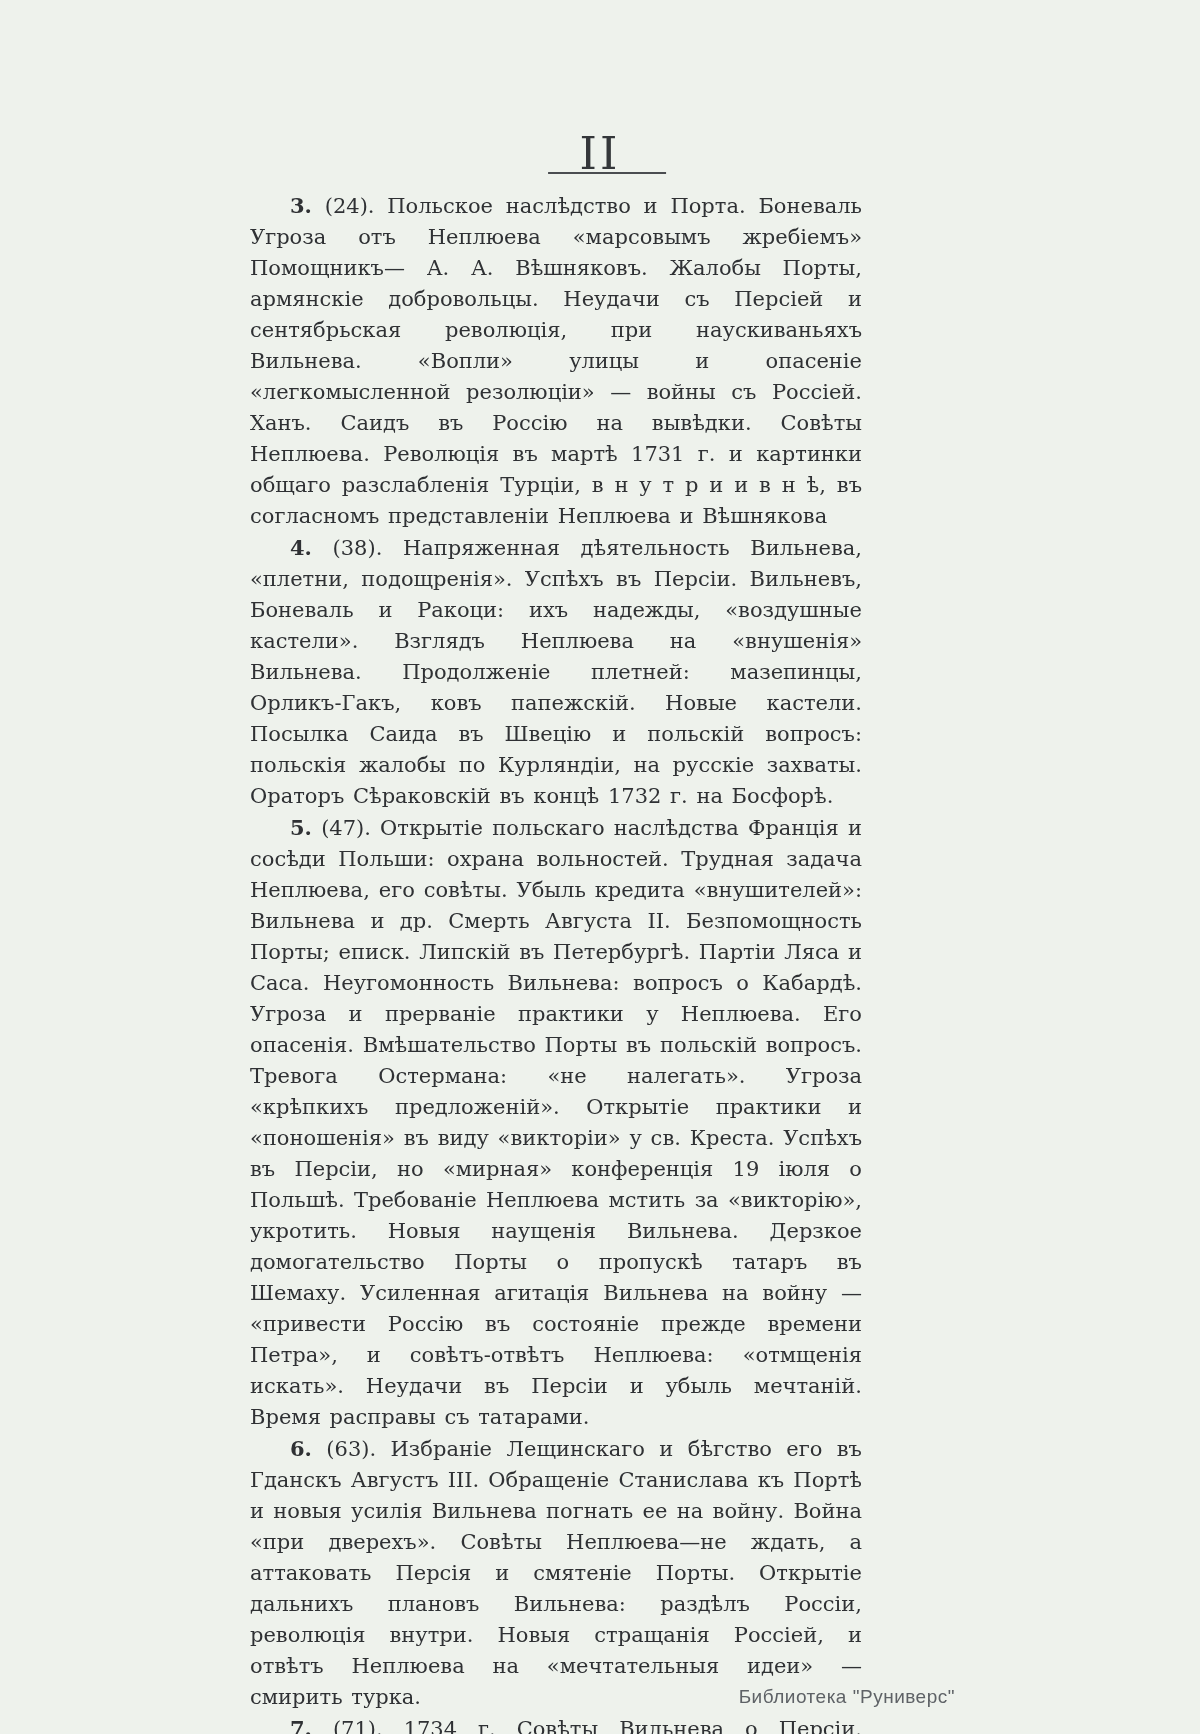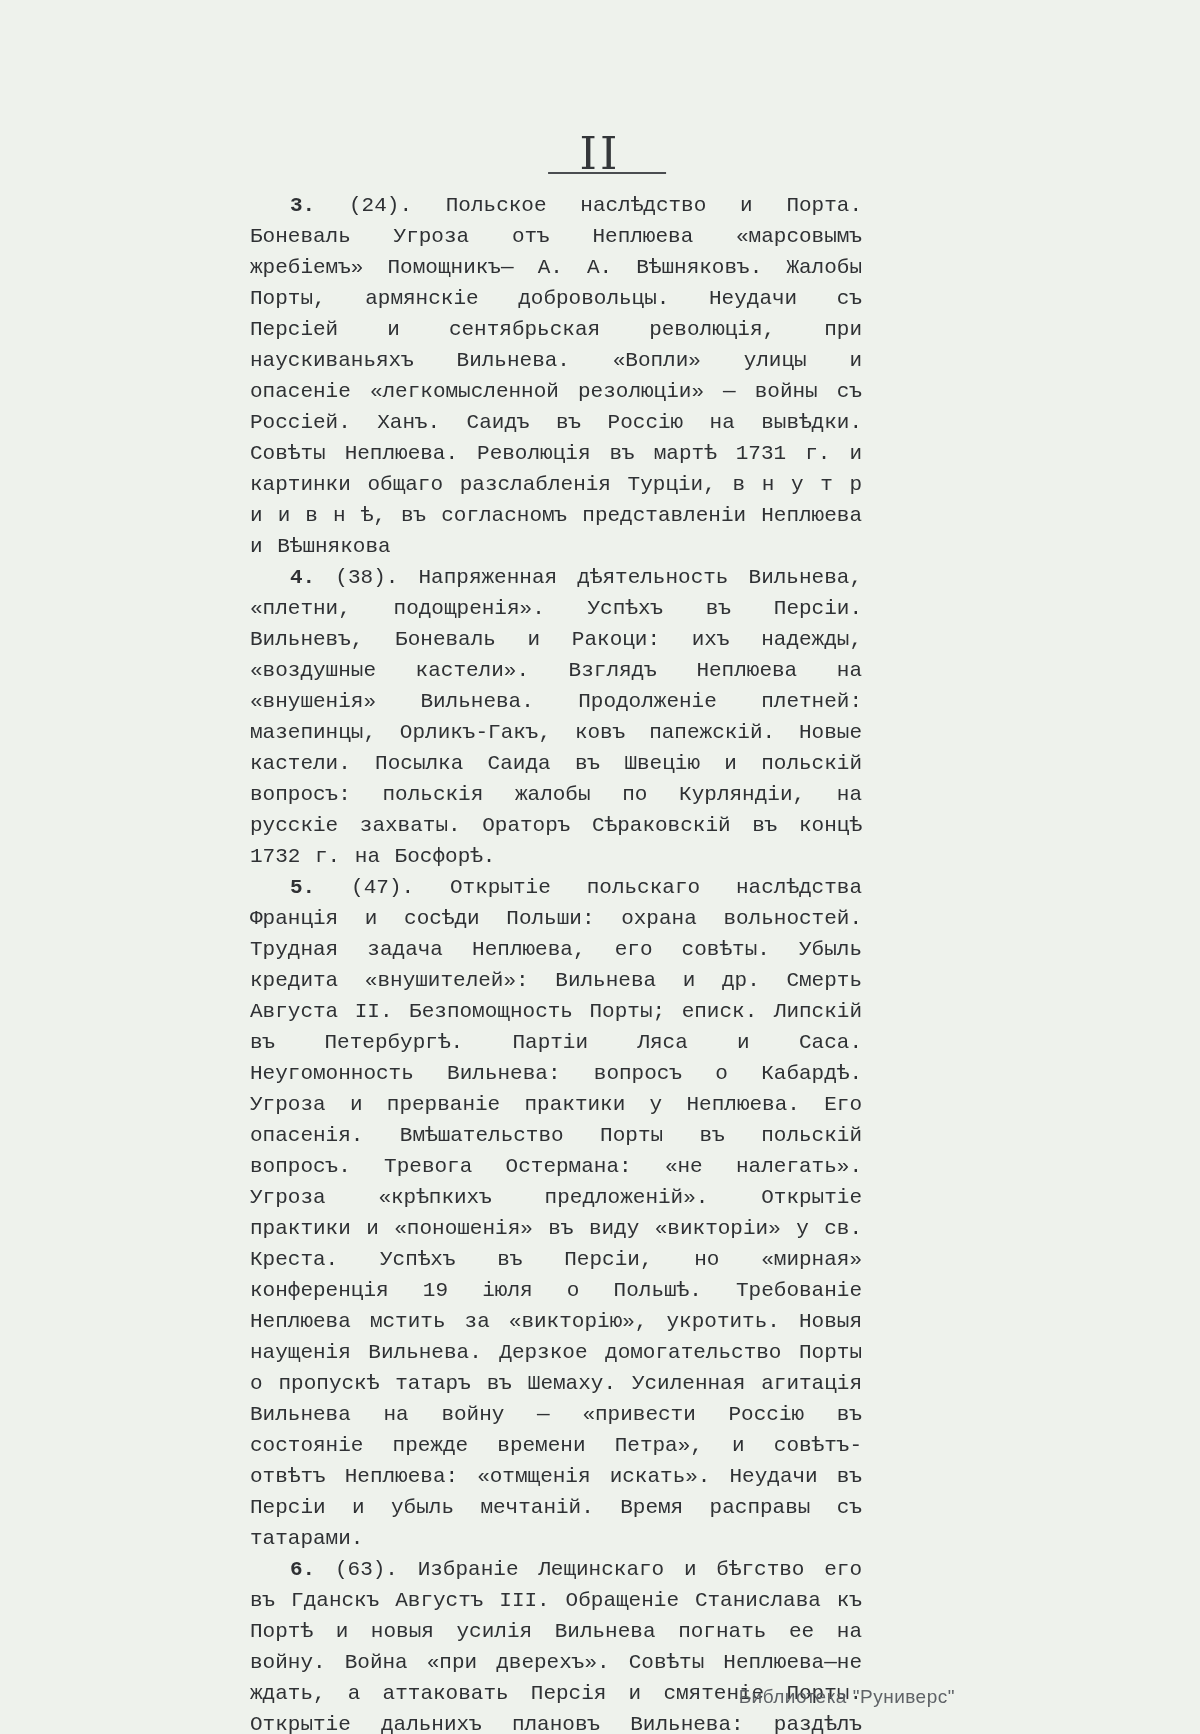--- a/index.html
+++ b/index.html
@@ -41,21 +41,20 @@
     left: 250px;
     width: 612px;
     font-size: 21px;
     line-height: 31px;
     text-align: justify;
     word-spacing: 2px;
   }
   .content p {
     margin: 0;
     text-indent: 40px;
-    font-family: Liberation Mono, monospace;
   }
   .entry-number {
     font-weight: bold;
   }
   .watermark {
     position: absolute;
     right: 245px;
     bottom: 26px;
     font-family: "Liberation Sans", sans-serif;
     font-size: 19px;

